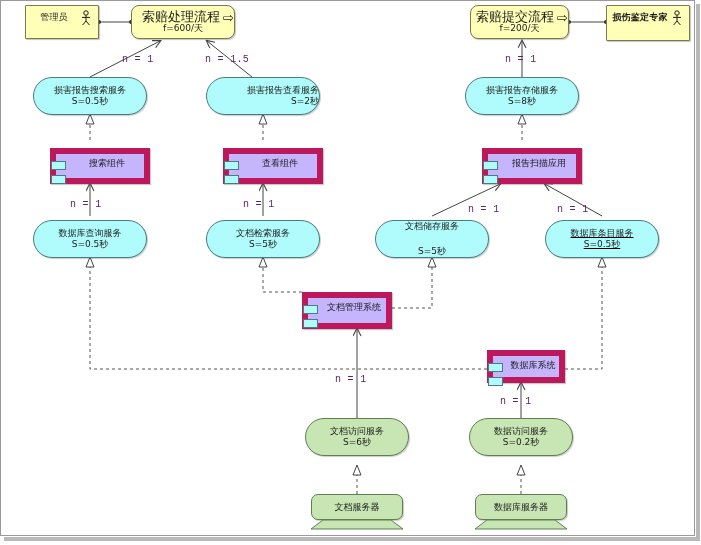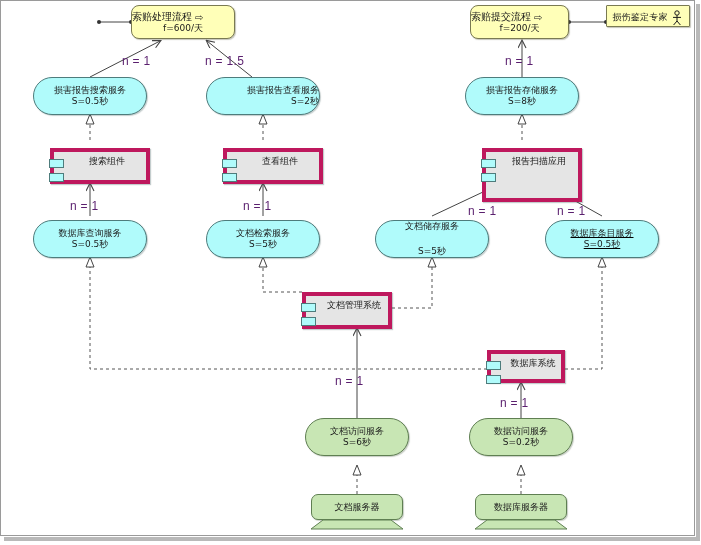--- a/index.html
+++ b/index.html
@@ -39,22 +39,22 @@
   .actor .glyph{position:absolute;right:6px;top:4px;width:12px;height:16px;}
 
   
   .process{
     background:#ffffb8;
     border:1px solid #7a7a52;
     border-radius:8px;
     box-shadow:1px 1px 1px rgba(90,90,60,.35);
   }
   .process .ttl{
-    position:absolute;left:0;right:0;top:5px;text-align:left;
-    font-size:10px;color:#1a1a1a;line-height:11px;
+    position:absolute;left:0;right:0;top:5px;text-align:right;
+    font-size:13px;color:#1a1a1a;line-height:11px;
   }
   .process .ttl .arrowico{display:inline-block;margin-left:3px;vertical-align:-1px;}
   .process .sub{
     position:absolute;left:0;right:0;top:17px;text-align:center;
     font-size:9px;color:#1a1a1a;line-height:11px;
   }
 
   
   .service{
     border:1px solid #4e7c7c;
@@ -66,22 +66,22 @@
   .service.infra{
     background:#c8e6b4;
     border-color:#5f7f52;
     box-shadow:1px 1px 1px rgba(70,90,60,.30);
   }
   .service .l1{font-size:9px;color:#1a1a1a;line-height:11px;}
   .service .l2{font-size:9px;color:#1a1a1a;line-height:11px;}
 
   
   .component{
-    background:#e5e5e5;
-    border:4px solid #be185d;
+    background:#c4b5fd;
+    border:6px solid #be185d;
     box-shadow:1px 1px 1px rgba(60,90,90,.30);
   }
   .component .clbl{
     position:absolute;left:16px;right:2px;top:4px;text-align:center;
     font-size:9px;color:#1a1a1a;line-height:11px;
   }
   .component .tab{
     position:absolute;left:-5px;width:15px;height:9px;
     background:#b0fbfb;border:1px solid #4e7c7c;box-sizing:border-box;
   }
@@ -95,22 +95,22 @@
     background:#c8e6b4;border:1px solid #5f7f52;border-radius:7px;
     box-sizing:border-box;
     display:flex;align-items:center;justify-content:center;
     box-shadow:1px 1px 1px rgba(70,90,60,.30);
   }
   .device .body span{font-size:9px;color:#1a1a1a;line-height:11px;}
   .device .base{position:absolute;left:0;top:26px;width:100%;height:10px;}
 
   
   .mult{
-    position:absolute;font-size:12px;color:#5a1f6e;
-    font-family:Liberation Sans, sans-serif;
+    position:absolute;font-size:10px;color:#5a1f6e;
+    font-family:Liberation Mono, monospace;
     white-space:nowrap;letter-spacing:.3px;text-align:center;
   }
 </style>
 </head>
 <body>
 
 <div id="canvas">
   <div id="frame"></div>
   <div id="shadow-b"></div>
   <div id="shadow-r"></div>
@@ -159,36 +159,46 @@
 
       <path d="M487,369 L90,369 L90,258" marker-end="url(#hollow-tri)"></path>
 
       <path d="M565,369 L602,369 L602,258" marker-end="url(#hollow-tri)"></path>
 
       <line x1="357" y1="494" x2="357" y2="466" marker-end="url(#hollow-tri)"></line>
       <line x1="521" y1="494" x2="521" y2="466" marker-end="url(#hollow-tri)"></line>
     </g>
   </svg>
 
+  <div class="node actor" style="left:25px;top:5px;width:74px;height:34px;">
+    <div class="lbl">管理员</div>
+    <svg class="glyph" viewBox="0 0 12 16">
+      <circle cx="6" cy="3" r="2.2" fill="none" stroke="#1a1a1a" stroke-width="1"></circle>
+      <line x1="6" y1="5.2" x2="6" y2="11" stroke="#1a1a1a" stroke-width="1"></line>
+      <line x1="2" y1="7.4" x2="10" y2="7.4" stroke="#1a1a1a" stroke-width="1"></line>
+      <line x1="6" y1="11" x2="2.6" y2="15" stroke="#1a1a1a" stroke-width="1"></line>
+      <line x1="6" y1="11" x2="9.4" y2="15" stroke="#1a1a1a" stroke-width="1"></line>
+    </svg>
+  </div>
 
   <div class="node process" style="left:131px;top:5px;width:104px;height:34px;">
     <div class="ttl">
       <span>索赔处理流程</span><span class="arrowico">⇨</span>
     </div>
     <div class="sub">f=600/天</div>
   </div>
 
   <div class="node process" style="left:470px;top:5px;width:99px;height:34px;padding-left:44px;">
     <div class="ttl">
       <span>索赔提交流程</span><span class="arrowico">⇨</span>
     </div>
     <div class="sub">f=200/天</div>
   </div>
 
-  <div class="node actor" style="left:606px;top:5px;width:84px;height:22px;">
+  <div class="node actor" style="left:606px;top:5px;width:84px;height:36px;font-weight:bold;">
     <div class="lbl">损伤鉴定专家</div>
     <svg class="glyph" viewBox="0 0 12 16">
       <circle cx="6" cy="3" r="2.2" fill="none" stroke="#1a1a1a" stroke-width="1"></circle>
       <line x1="6" y1="5.2" x2="6" y2="11" stroke="#1a1a1a" stroke-width="1"></line>
       <line x1="2" y1="7.4" x2="10" y2="7.4" stroke="#1a1a1a" stroke-width="1"></line>
       <line x1="6" y1="11" x2="2.6" y2="15" stroke="#1a1a1a" stroke-width="1"></line>
       <line x1="6" y1="11" x2="9.4" y2="15" stroke="#1a1a1a" stroke-width="1"></line>
     </svg>
   </div>
 
@@ -212,21 +222,21 @@
     <div class="tab t1"></div>
     <div class="tab t2"></div>
   </div>
 
   <div class="node component" style="left:223px;top:148px;width:100px;height:36px;">
     <div class="clbl">查看组件</div>
     <div class="tab t1"></div>
     <div class="tab t2"></div>
   </div>
 
-  <div class="node component" style="left:482px;top:148px;width:100px;height:54px;">
+  <div class="node component" style="left:482px;top:148px;width:100px;height:36px;">
     <div class="clbl">报告扫描应用</div>
     <div class="tab t1"></div>
     <div class="tab t2"></div>
   </div>
 
   <div class="node service" style="left:33px;top:220px;width:114px;height:38px;">
     <div class="l1">数据库查询服务</div>
     <div class="l2">S=0.5秒</div>
   </div>
 

